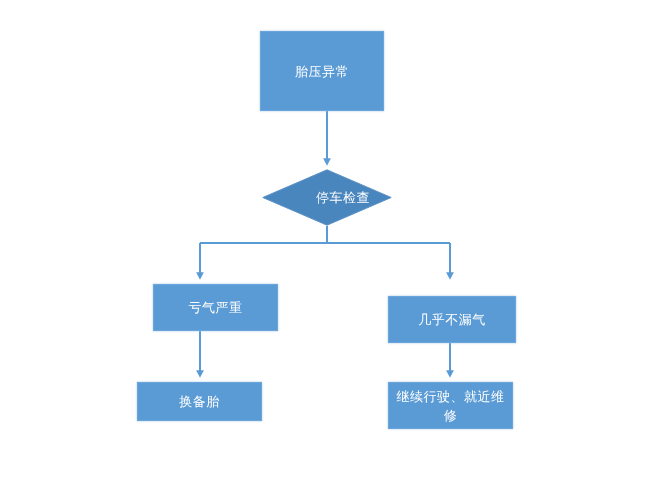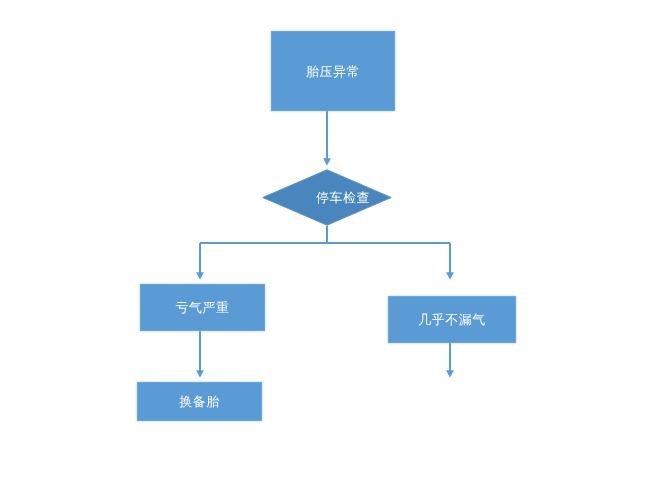--- a/index.html
+++ b/index.html
@@ -59,23 +59,23 @@
     left: 0;
     top: 0;
     width: 100%;
     height: 100%;
   }
   .node.decision .label {
     position: relative;
     z-index: 1;
     margin-left: 32px;
   }
-  #n-start { left: 271px; top: 31px; width: 124px; height: 80px; }
+  #n-start { left: 260px; top: 31px; width: 124px; height: 80px; }
   #n-decision { left: 262px; top: 169px; width: 130px; height: 57px; }
-  #n-left-cond { left: 140px; top: 284px; width: 125px; height: 47px; }
+  #n-left-cond { left: 153px; top: 284px; width: 125px; height: 47px; }
   #n-right-cond { left: 388px; top: 284px; width: 128px; height: 47px; margin-top: 12px; }
   #n-left-action { left: 137px; top: 382px; width: 125px; height: 39px; }
   #n-right-action { left: 388px; top: 382px; width: 125px; height: 47px; }
 </style>
 </head>
 <body>
 
 <div id="canvas">
 
   <svg class="connectors" viewBox="0 0 663 501" xmlns="http://www.w3.org/2000/svg">
@@ -115,14 +115,17 @@
   </div>
 
   <div class="node process" id="n-right-cond">
     <span class="label">几乎不漏气</span>
   </div>
 
   <div class="node process" id="n-left-action">
     <span class="label">换备胎</span>
   </div>
 
+  <div class="node process" id="n-right-action">
+    <span class="label">继续行驶、就近维修</span>
+  </div>
 
 </div>
 
 </body></html>

